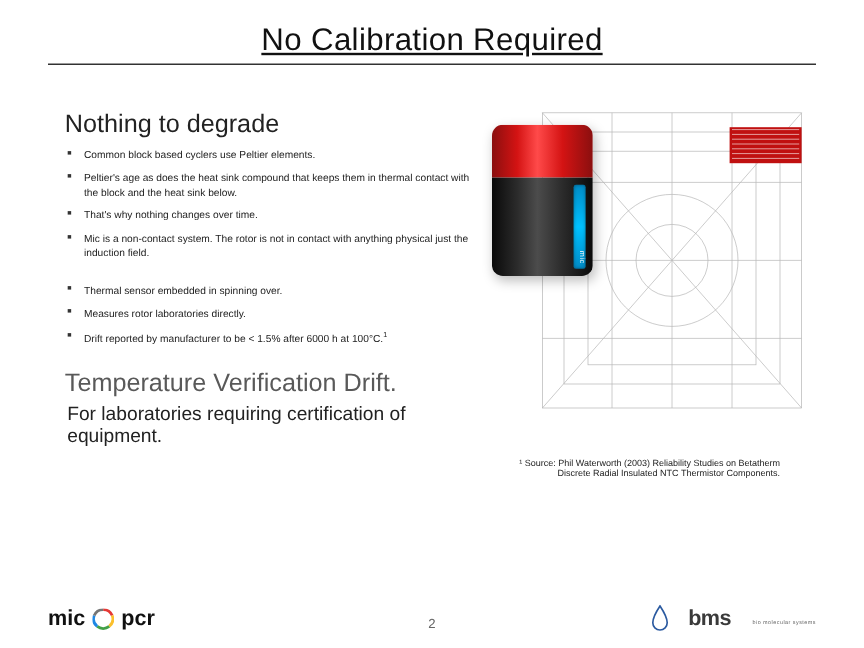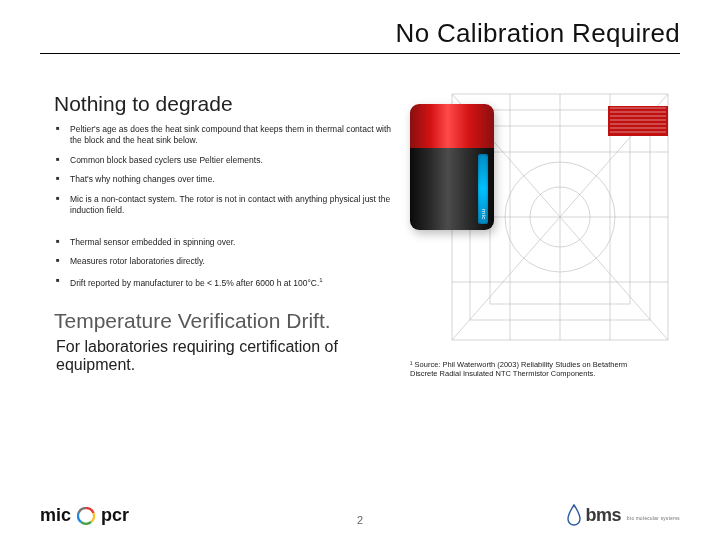--- a/index.html
+++ b/index.html
@@ -1,61 +1,61 @@
 <!DOCTYPE html>
 <html><head>
 <meta charset="utf-8">
 <style>
   * { box-sizing: border-box; margin: 0; padding: 0; }
   html, body { width: 720px; height: 540px; font-family: Arial, Helvetica, sans-serif; background: #fff; color: #222; overflow: hidden; }
   .slide { position: relative; width: 720px; height: 540px; padding: 18px 40px 0 40px; }
-  .title { font-size: 26px; font-weight: 400; text-align: right; letter-spacing: 0.3px; color: #111; }
+  .title { font-size: 26px; font-weight: 400; text-align: center; letter-spacing: 0.3px; color: #111; text-decoration: underline; }
   .rule { height: 1px; background: #000; width: 100%; margin-top: 4px; }
   .content { display: flex; margin-top: 38px; }
   .left { width: 370px; padding-right: 12px; padding-left: 14px; }
   .section-title { font-size: 21px; font-weight: 400; color: #222; margin-bottom: 8px; }
   .section-title.accent { color: #595959; }
   ul.bullets { list-style: none; margin-bottom: 20px; }
   ul.bullets li { position: relative; font-size: 8.5px; line-height: 1.35; padding-left: 16px; color: #222; margin-bottom: 8px; }
   ul.bullets li::before { content: "■"; position: absolute; left: 2px; top: 0; font-size: 6px; color: #333; }
   .subtext { font-size: 16px; color: #222; padding-left: 2px; margin-top: -3px; }
   .sup { vertical-align: super; font-size: 6px; }
   .right { position: relative; flex: 1; }
   .device-wrap { position: absolute; top: 0; left: 0; width: 260px; height: 250px; }
   .schematic { position: absolute; left: 40px; top: 0; width: 220px; height: 250px; }
   .schematic-line { stroke: #b8b8b8; stroke-width: 0.6; fill: none; }
   .device { position: absolute; left: 0; top: 12px; width: 84px; height: 126px; border-radius: 9px; overflow: hidden; box-shadow: 2px 4px 10px rgba(0,0,0,0.25); }
   .device-top { height: 44px; background: linear-gradient(90deg, #8a0f0f 0%, #d41313 25%, #ff4a4a 45%, #d41313 70%, #8a0f0f 100%); }
   .device-body { height: 82px; background: linear-gradient(90deg, #0a0a0a 0%, #2b2b2b 25%, #4c4c4c 45%, #2b2b2b 70%, #0a0a0a 100%); position: relative; }
   .device-strip { position: absolute; right: 6px; top: 6px; width: 10px; height: 70px; background: linear-gradient(180deg, #008bc6 0%, #00c1ff 50%, #008bc6 100%); border-radius: 2px; box-shadow: inset 0 0 3px rgba(0,0,0,0.4); }
   .device-strip-text { position: absolute; right: 7px; bottom: 10px; font-size: 6px; color: #fff; writing-mode: vertical-rl; letter-spacing: 0.5px; }
-  .footnote { font-size: 7.5px; color: #222; line-height: 1.25; width: 240px; position: absolute; top: 268px; left: 0; }
+  .footnote { font-size: 7.5px; color: #222; line-height: 1.25; width: 240px; position: absolute; top: 289px; left: 0; text-align: right; }
   .footer { position: absolute; left: 0; bottom: 0; width: 720px; height: 56px; padding: 8px 40px 14px 40px; display: flex; align-items: flex-end; justify-content: space-between; }
   .logo-mic { display: flex; align-items: center; gap: 6px; font-size: 18px; font-weight: 600; color: #111; }
   .mic-ring { width: 18px; height: 18px; }
-  .logo-bms { display: flex; align-items: center; gap: 4px; }
+  .logo-bms { display: flex; align-items: center; gap: 16px; }
   .bms-text { font-size: 18px; font-weight: 700; color: #3a3a3a; letter-spacing: -0.5px; }
   .bms-sub { font-size: 4.5px; color: #666; letter-spacing: 0.4px; margin-left: 2px; margin-top: 6px; }
   .pagenum { position: absolute; left: 50%; bottom: 14px; transform: translateX(-50%); font-size: 11px; color: #666; }
 </style>
 </head>
 <body>
 
 <div class="slide">
 
   <div class="title">No Calibration Required</div>
   <div class="rule"></div>
 
   <div class="content">
     <div class="left">
 
       <div class="section-title">Nothing to degrade</div>
       <ul class="bullets">
+        <li>Common block based cyclers use Peltier elements.</li>
         <li>Peltier's age as does the heat sink compound that keeps them in thermal contact with the block and the heat sink below.</li>
-        <li>Common block based cyclers use Peltier elements.</li>
         <li>That's why nothing changes over time.</li>
         <li>Mic is a non-contact system. The rotor is not in contact with anything physical just the induction field.</li>
       </ul>
 
       <ul class="bullets">
         <li>Thermal sensor embedded in spinning over.</li>
         <li>Measures rotor laboratories directly.</li>
         <li>
           <span>Drift reported by manufacturer to be &lt; 1.5% after 6000 h at 100°C.</span><span class="sup">1</span>
         </li>

